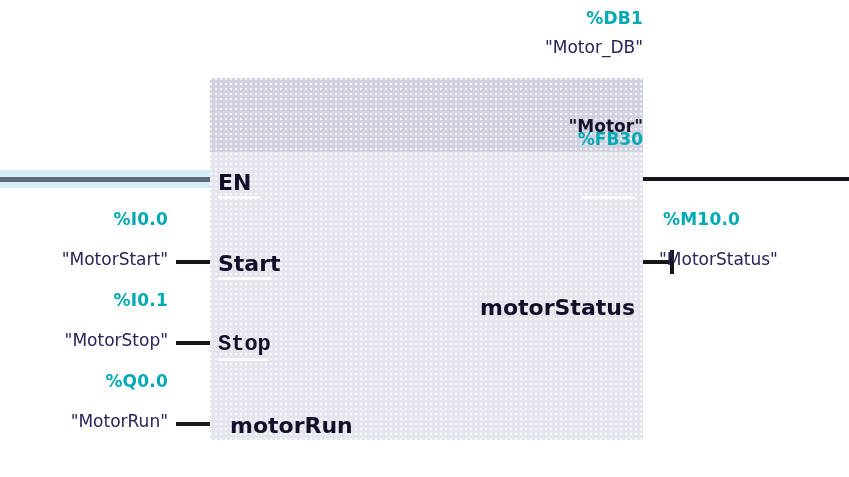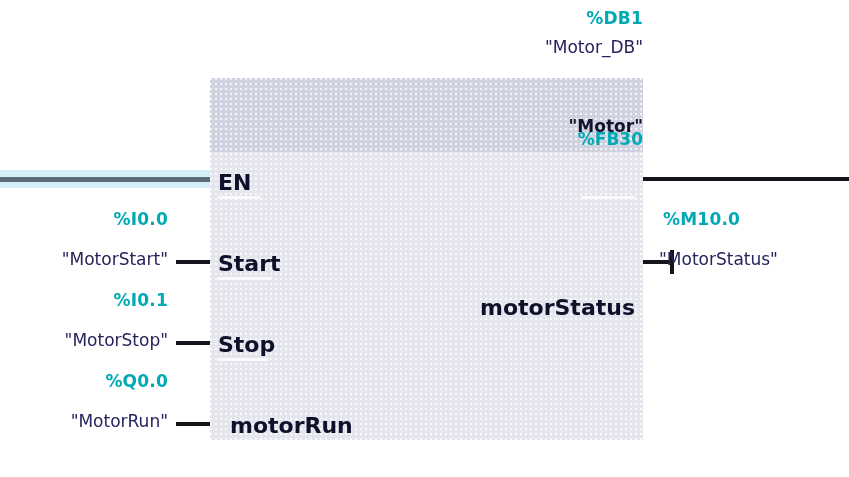--- a/index.html
+++ b/index.html
@@ -150,21 +150,21 @@
 
   <div class="addr ralign" style="left:0px; top:209px; width:168px;">%I0.0</div>
   <div class="symb ralign" style="left:0px; top:249px; width:168px;">"MotorStart"</div>
   <div class="wire" style="left:176px; top:260px; width:34px;"></div>
   <div class="port" style="left:218px; top:251px;">Start</div>
   <div class="port-underline" style="left:218px; top:277px; width:54px;"></div>
 
   <div class="addr ralign" style="left:0px; top:290px; width:168px;">%I0.1</div>
   <div class="symb ralign" style="left:0px; top:330px; width:168px;">"MotorStop"</div>
   <div class="wire" style="left:176px; top:341px; width:34px;"></div>
-  <div class="port" style="left:218px; top:332px;">Stop</div>
+  <div class="port" style="left:218px; top:332px;font-family:Liberation Mono, monospace;">Stop</div>
   <div class="port-underline" style="left:218px; top:358px; width:50px;"></div>
 
   <div class="addr ralign" style="left:0px; top:371px; width:168px;">%Q0.0</div>
   <div class="symb ralign" style="left:0px; top:411px; width:168px;">"MotorRun"</div>
   <div class="wire" style="left:176px; top:422px; width:34px;"></div>
   <div class="port" style="left:218px; top:413px;margin-left:12px;">motorRun</div>
 
   <div class="port ralign" style="left:425px; top:251px; width:210px;margin-top:44px;">motorStatus</div>
   <div class="wire" style="left:643px; top:260px; width:31px;"></div>
   <div class="wire-tick" style="left:670px; top:250px; height:24px;"></div>

